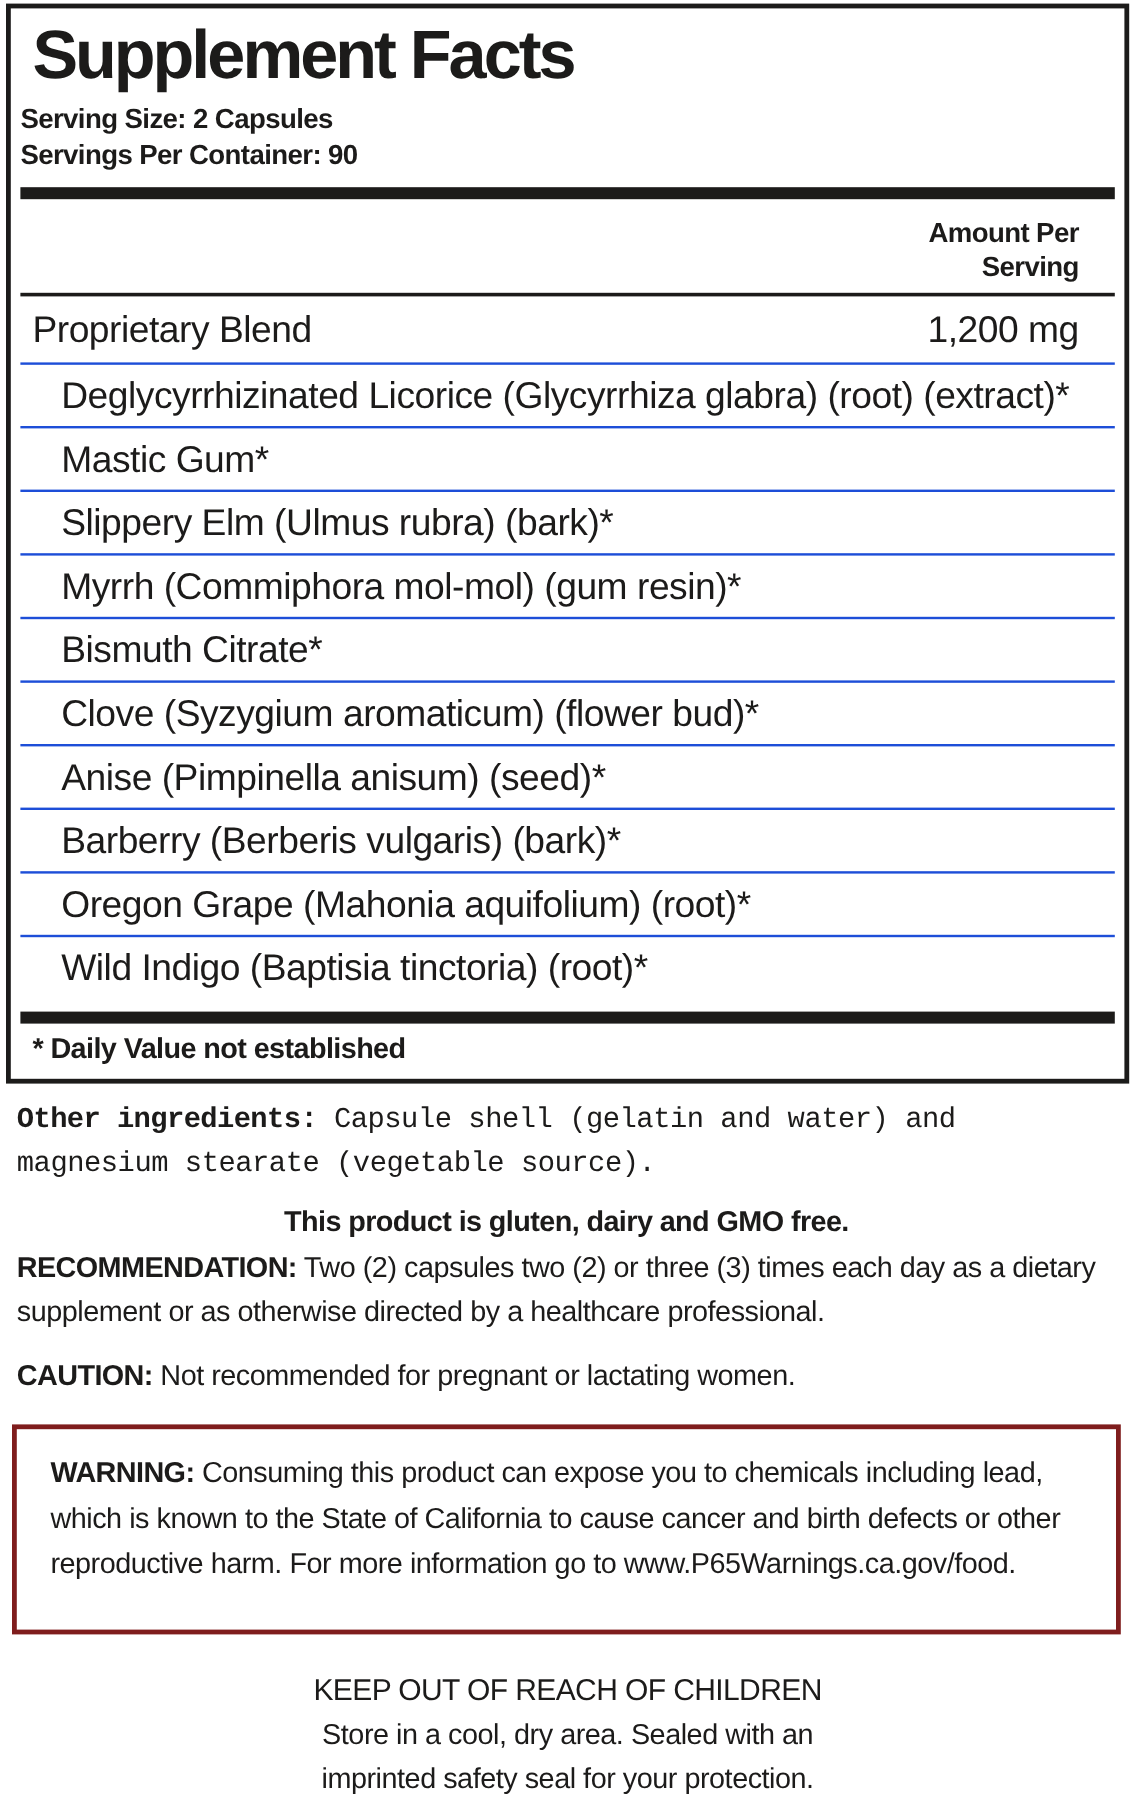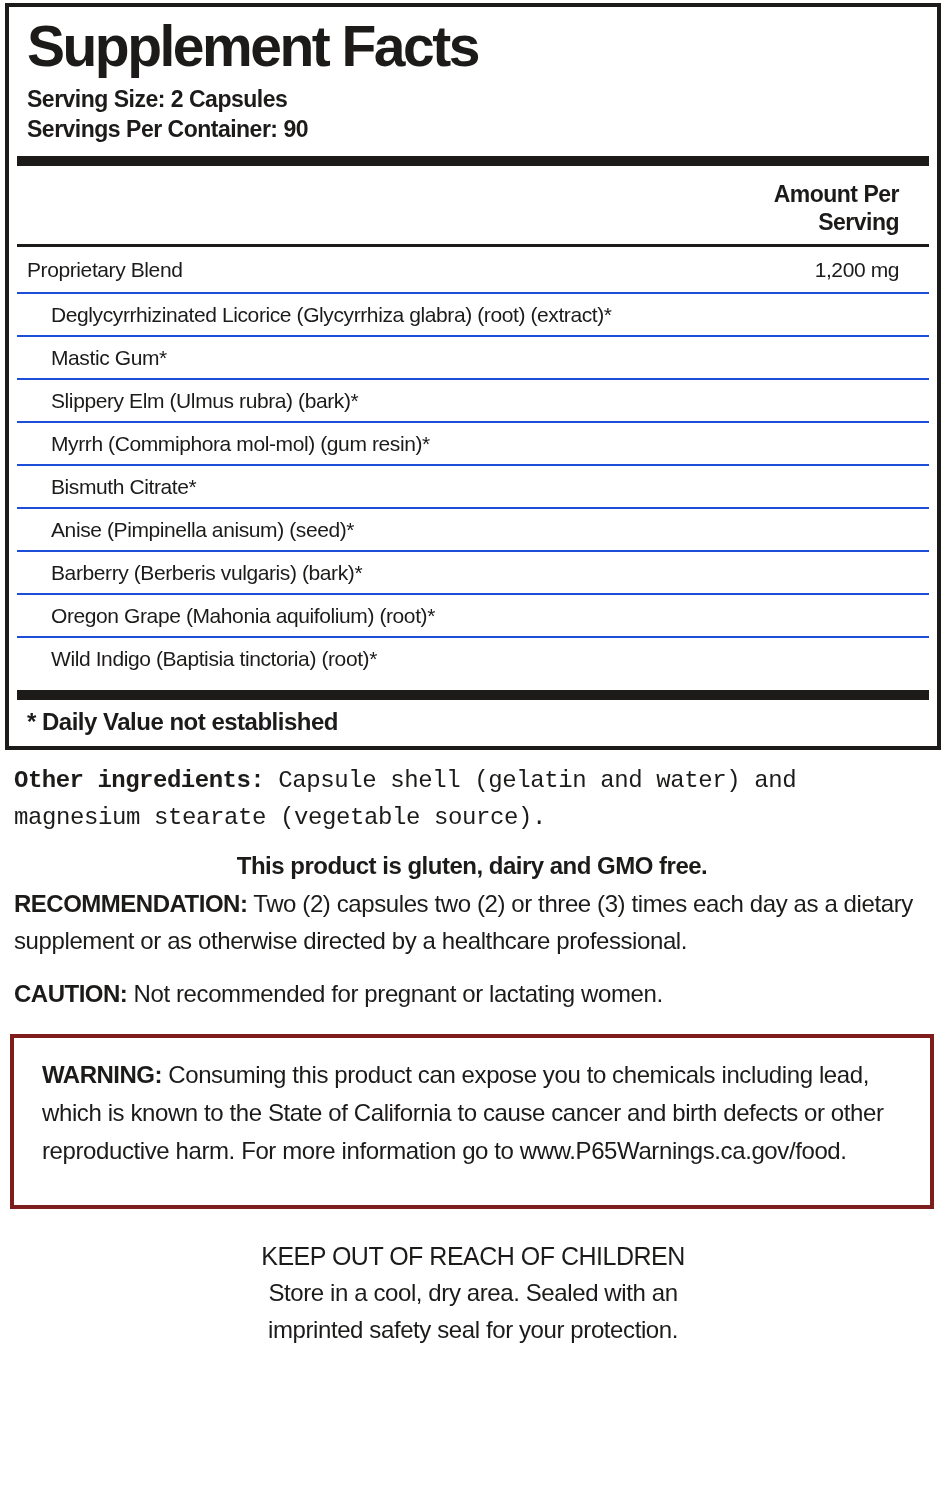--- a/index.html
+++ b/index.html
@@ -23,38 +23,38 @@
     font-weight: bold;
     letter-spacing: -2.5px;
     line-height: 1.02;
     margin: 4px 0 10px 10px;
   }
   .serving-line {
     font-size: 23px;
     font-weight: bold;
     letter-spacing: -0.5px;
     line-height: 1.3;
-    margin-left: 10px;
+    margin-left: 0;
   }
   .bar-thick {
     height: 10px;
     background: #1c1b1a;
     margin-top: 11px;
   }
   .amount-header {
     text-align: right;
     font-size: 23px;
     font-weight: bold;
     letter-spacing: -0.5px;
     line-height: 1.22;
     padding: 14px 30px 8px 0;
   }
   .rule-med { height: 3px; background: #1c1b1a; }
   .row {
-    font-size: 21px;
+    font-size: 31px;
     letter-spacing: -0.4px;
     line-height: 1;
   }
   .row-blend {
     display: flex;
     justify-content: space-between;
     align-items: center;
     padding: 12px 30px 12px 10px;
   }
   .row-sub {
@@ -123,20 +123,21 @@
     <div class="row row-blend">
       <span>Proprietary Blend</span>
       <span>1,200 mg</span>
     </div>
 
     <div class="row row-sub">Deglycyrrhizinated Licorice (Glycyrrhiza glabra) (root) (extract)*</div>
     <div class="row row-sub">Mastic Gum*</div>
     <div class="row row-sub">Slippery Elm (Ulmus rubra) (bark)*</div>
     <div class="row row-sub">Myrrh (Commiphora mol-mol) (gum resin)*</div>
     <div class="row row-sub">Bismuth Citrate*</div>
+    <div class="row row-sub">Clove (Syzygium aromaticum) (flower bud)*</div>
     <div class="row row-sub">Anise (Pimpinella anisum) (seed)*</div>
     <div class="row row-sub">Barberry (Berberis vulgaris) (bark)*</div>
     <div class="row row-sub">Oregon Grape (Mahonia aquifolium) (root)*</div>
     <div class="row row-sub">Wild Indigo (Baptisia tinctoria) (root)*</div>
 
     <div class="bar-thick"></div>
 
     <div class="footnote">* Daily Value not established</div>
   </section>
 

